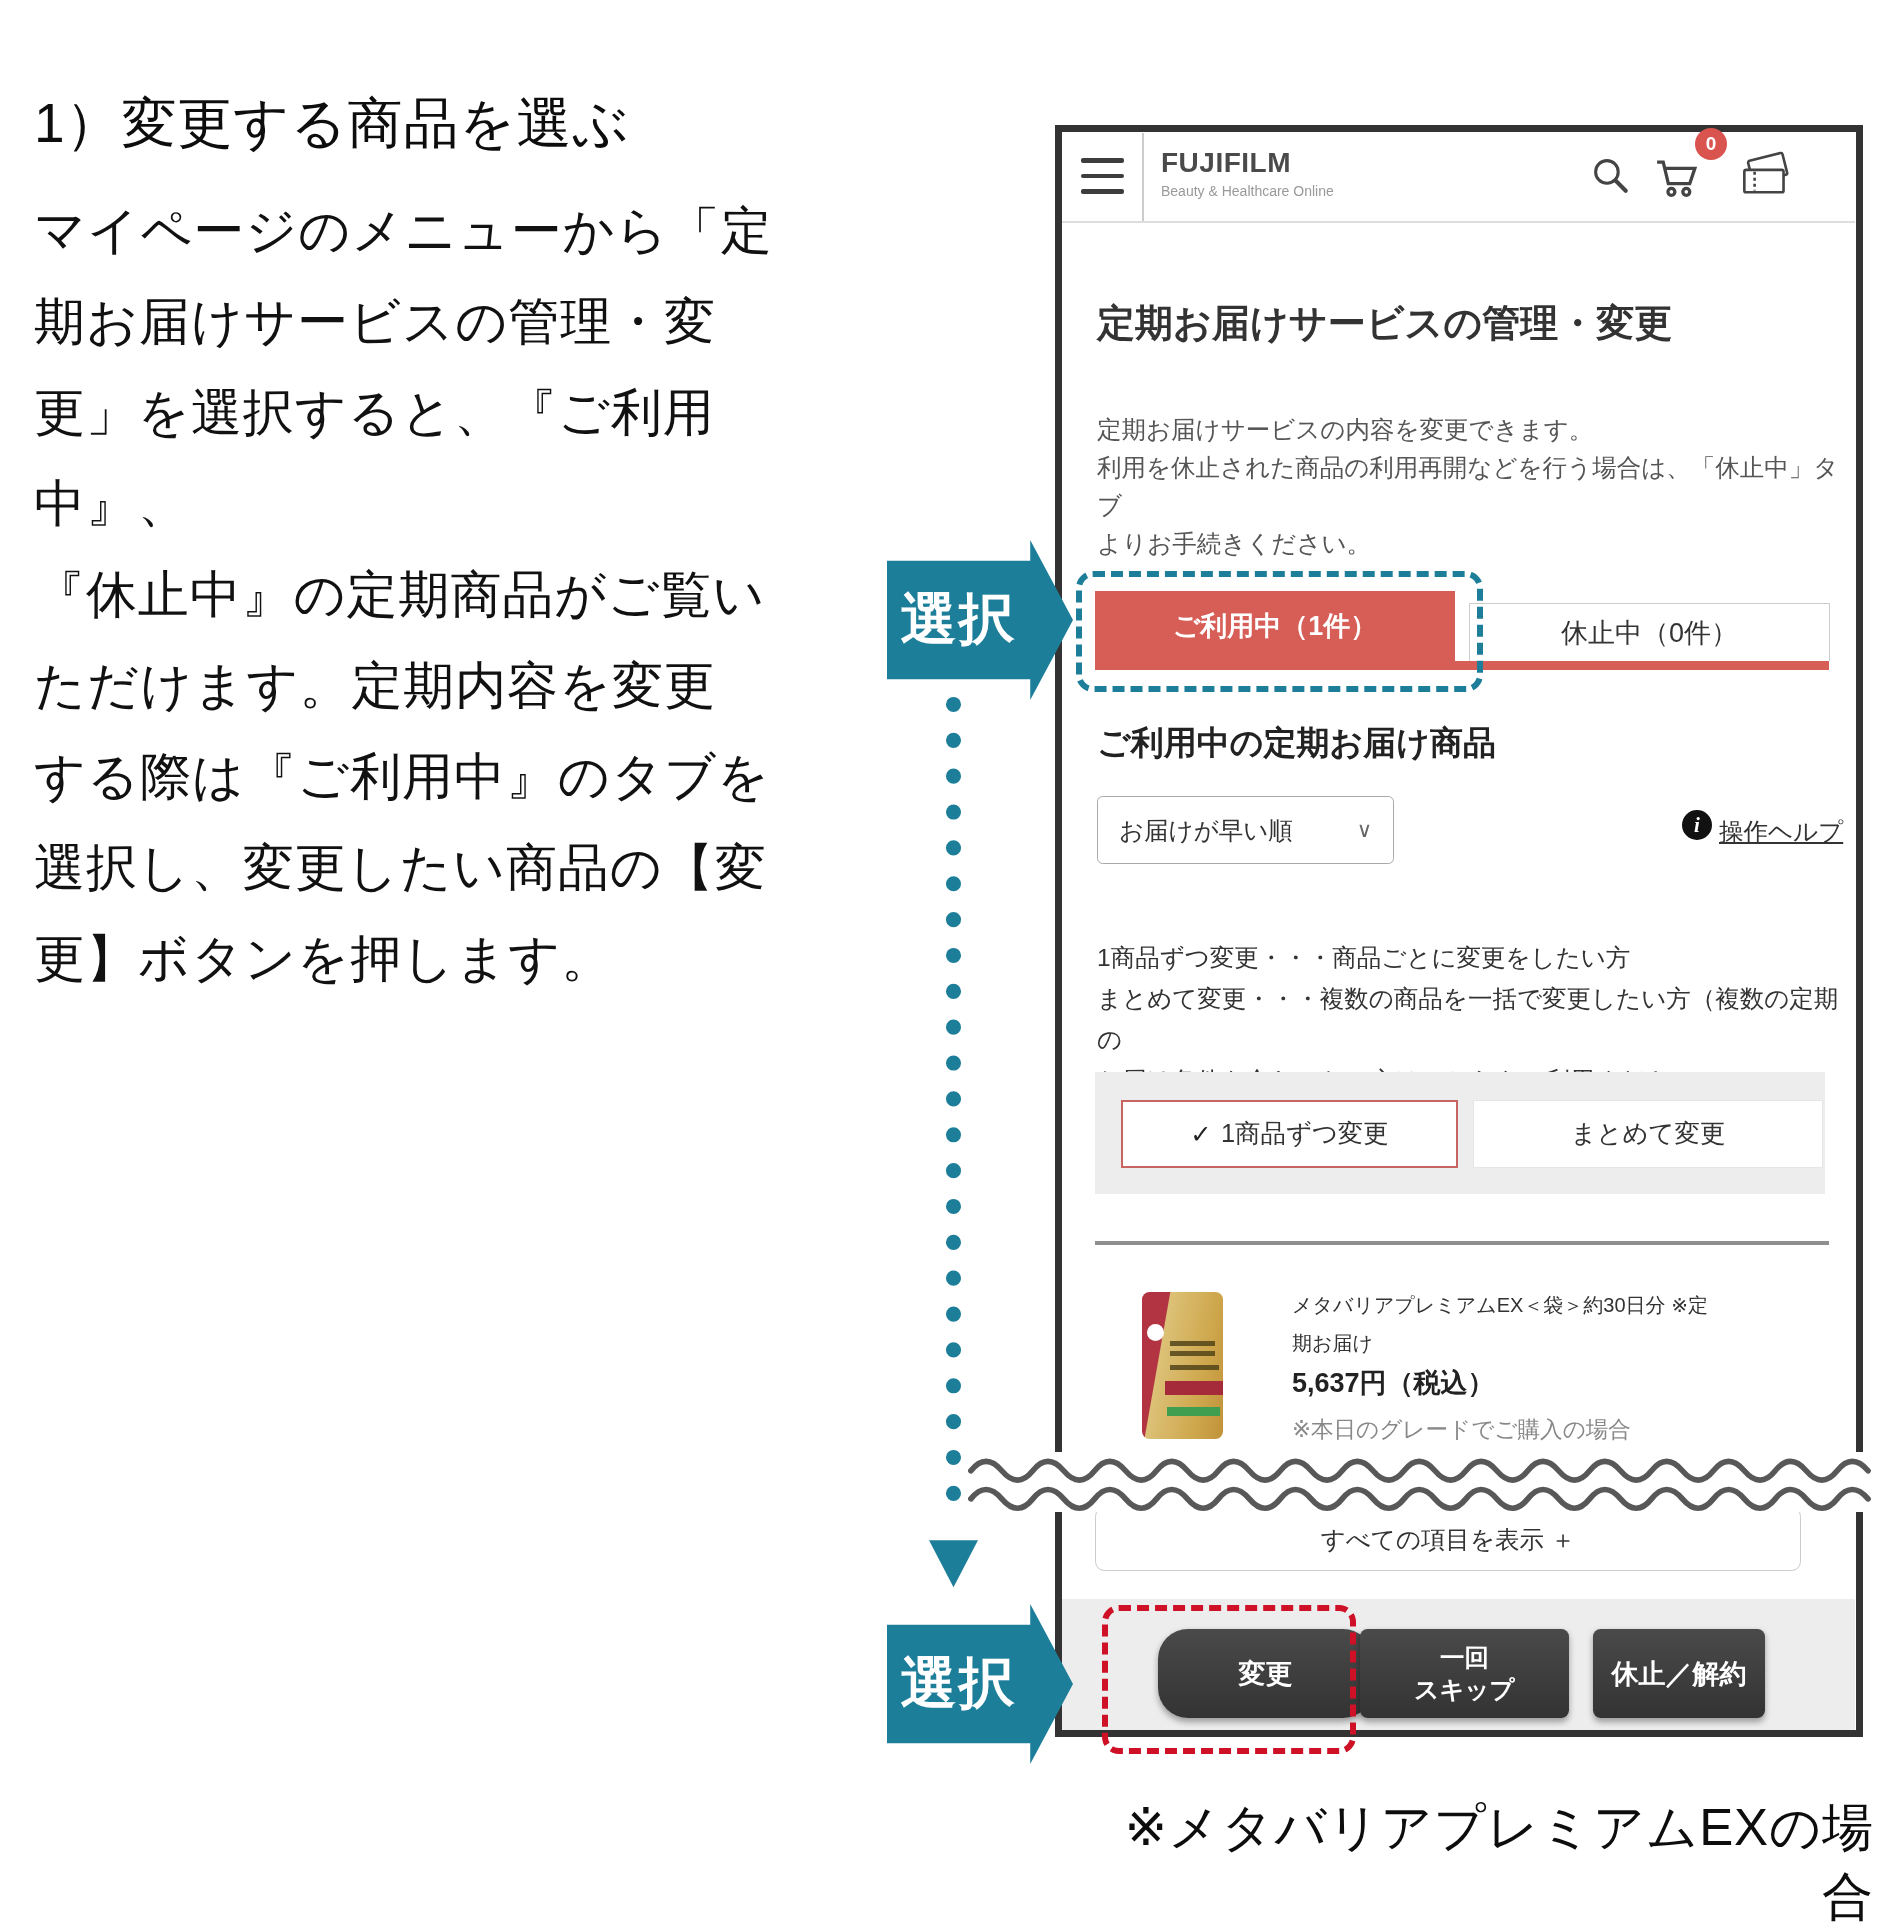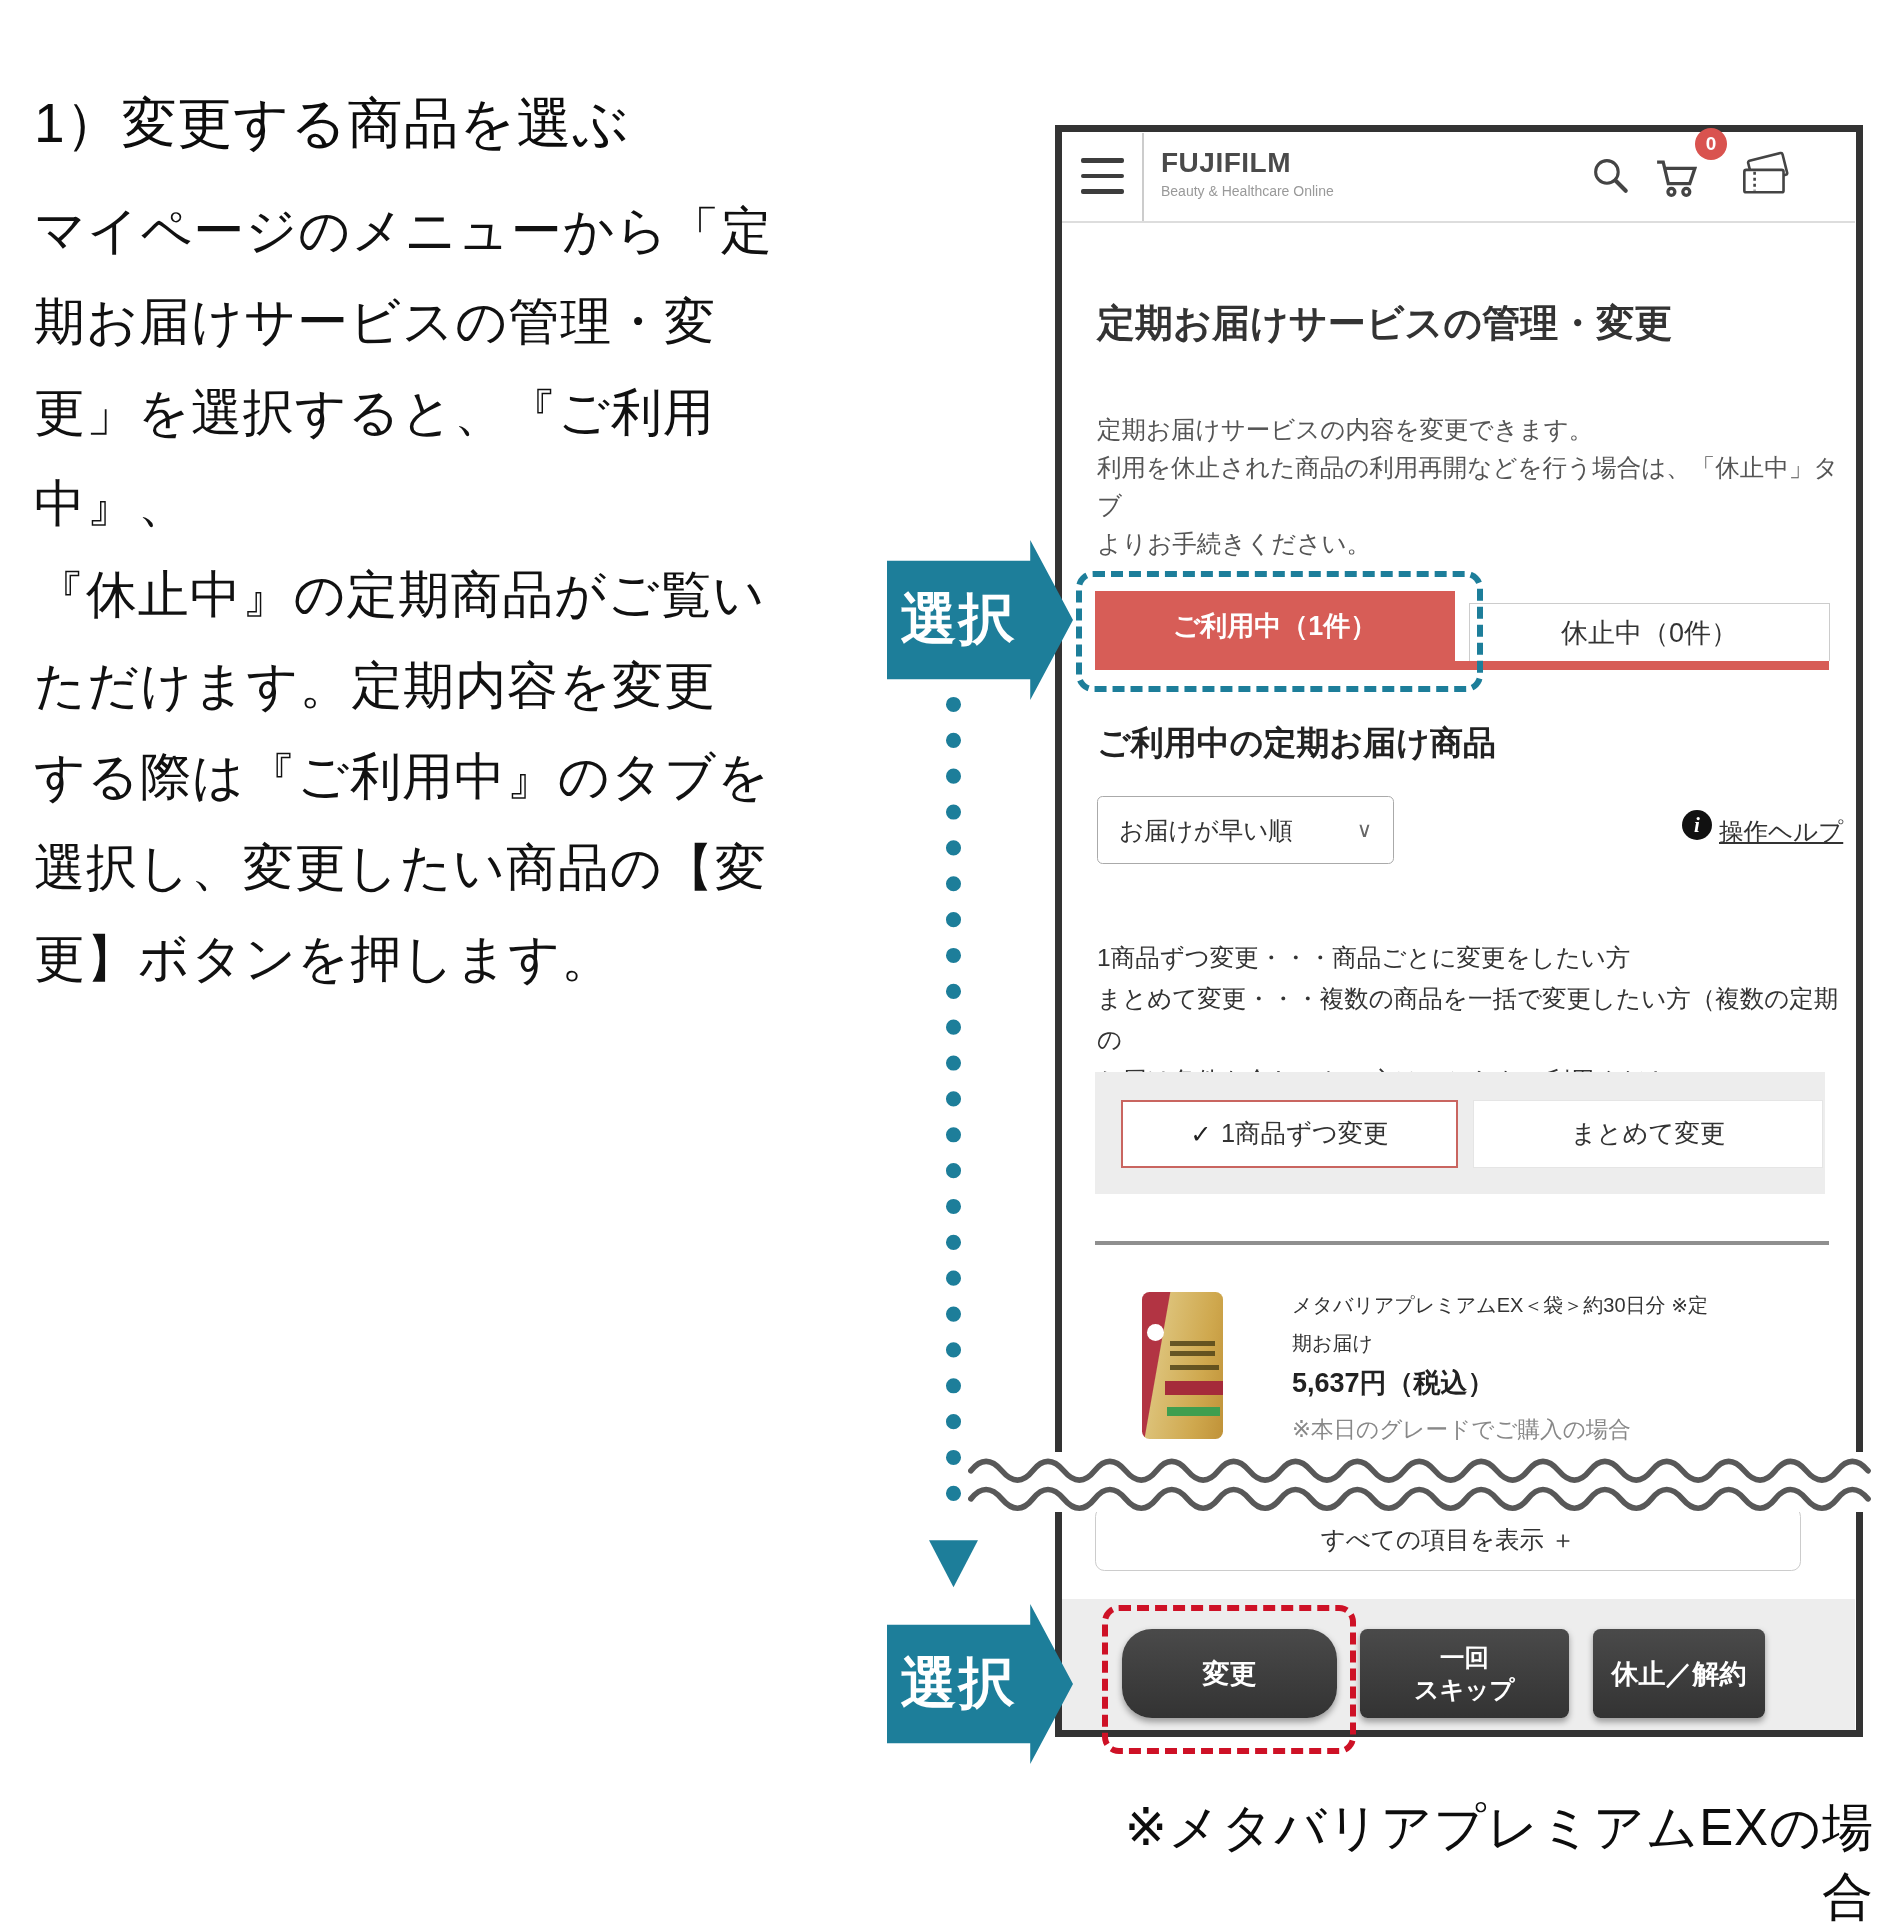--- a/index.html
+++ b/index.html
@@ -78,21 +78,21 @@
   
   .wave-band{left:968px;top:1452px;width:932px;height:60px;background:#fff;z-index:5;}
 
   .showall{left:1095px;top:1507px;width:706px;height:64px;border:1.9px solid #ccc;border-radius:9.4px;background:#fff;
            display:flex;align-items:center;justify-content:center;font-size:24.5px;color:#333;box-sizing:border-box;z-index:2;cursor:pointer;}
 
   .action-bar{left:1062px;top:1599px;width:793px;height:131px;background:#ededed;z-index:2;}
   .act-btn{top:1629px;height:89px;border-radius:7.5px;background:linear-gradient(#4a4a4a,#333);color:#fff;
            font-size:27px;font-weight:bold;display:flex;align-items:center;justify-content:center;text-align:center;
            line-height:32px;box-shadow:0 3.8px 6.6px rgba(0,0,0,.35);z-index:3;cursor:pointer;}
-  .act-change{left:1122px;width:215px;border-radius:30px;}
+  .act-change{left:1158px;width:215px;border-radius:30px;}
   .act-skip{left:1360px;width:209px;font-size:24.5px;}
   .act-cancel{left:1593px;width:172px;}
   .red-dash{left:1102px;top:1605px;width:254px;height:149px;border:6.6px dashed #ce1126;border-radius:17px;box-sizing:border-box;z-index:7;}
 
   .caption{left:1092px;top:1794px;width:782px;text-align:right;font-size:51px;color:#0d0d0d;letter-spacing:0.9px;z-index:2;}
 
   
   .sel-arrow{width:186px;height:160px;background:#1d7e9a;color:#fff;font-size:56px;font-weight:bold;letter-spacing:1.9px;
              display:flex;align-items:center;justify-content:center;padding-right:43px;box-sizing:border-box;z-index:6;
              clip-path:polygon(0 13%,77% 13%,77% 0,100% 50%,77% 100%,77% 87%,0 87%);}

